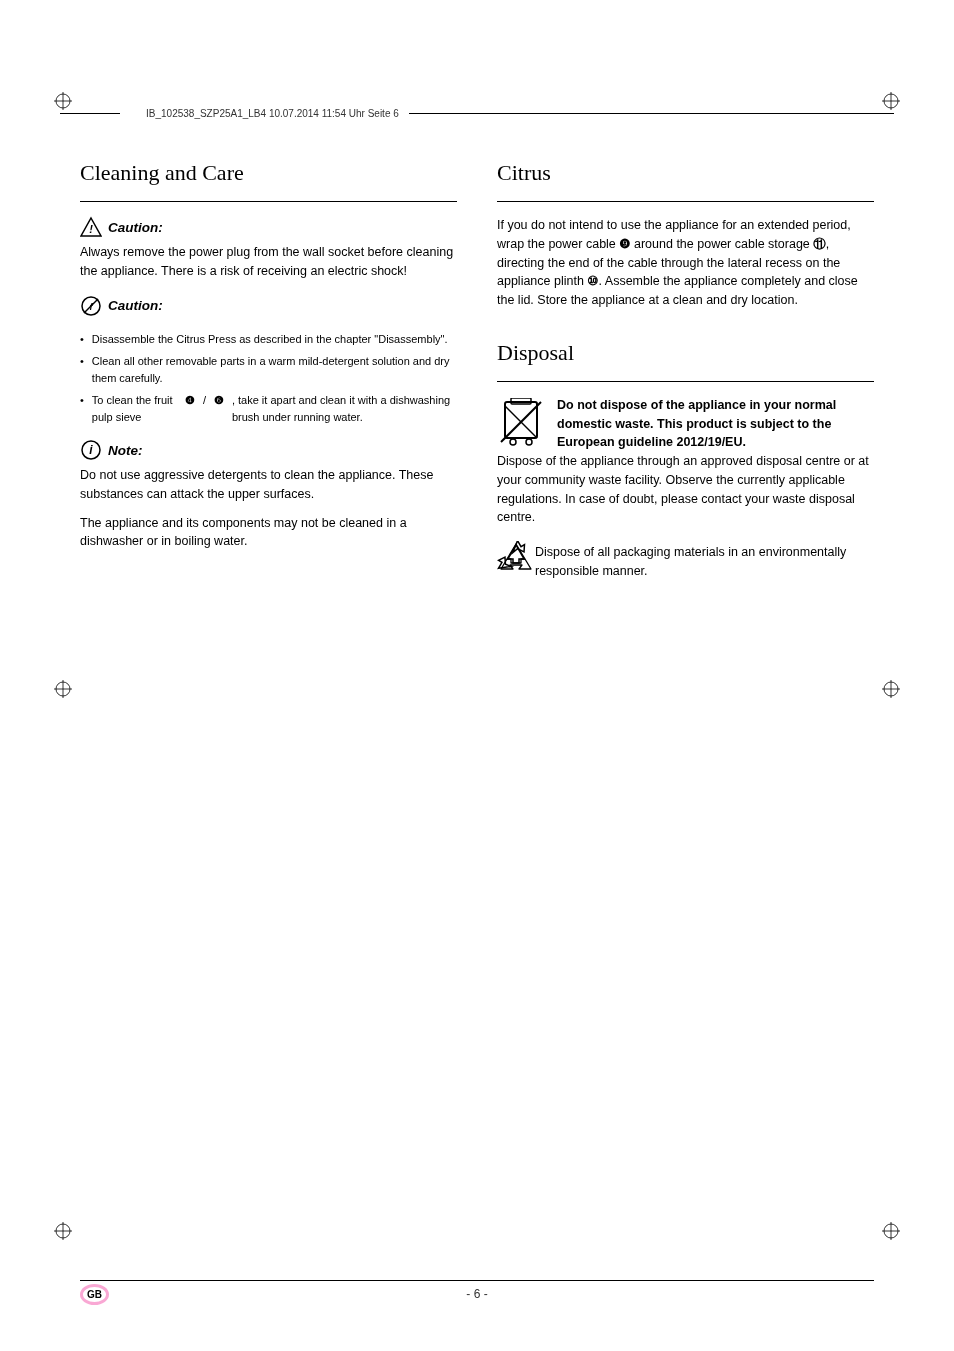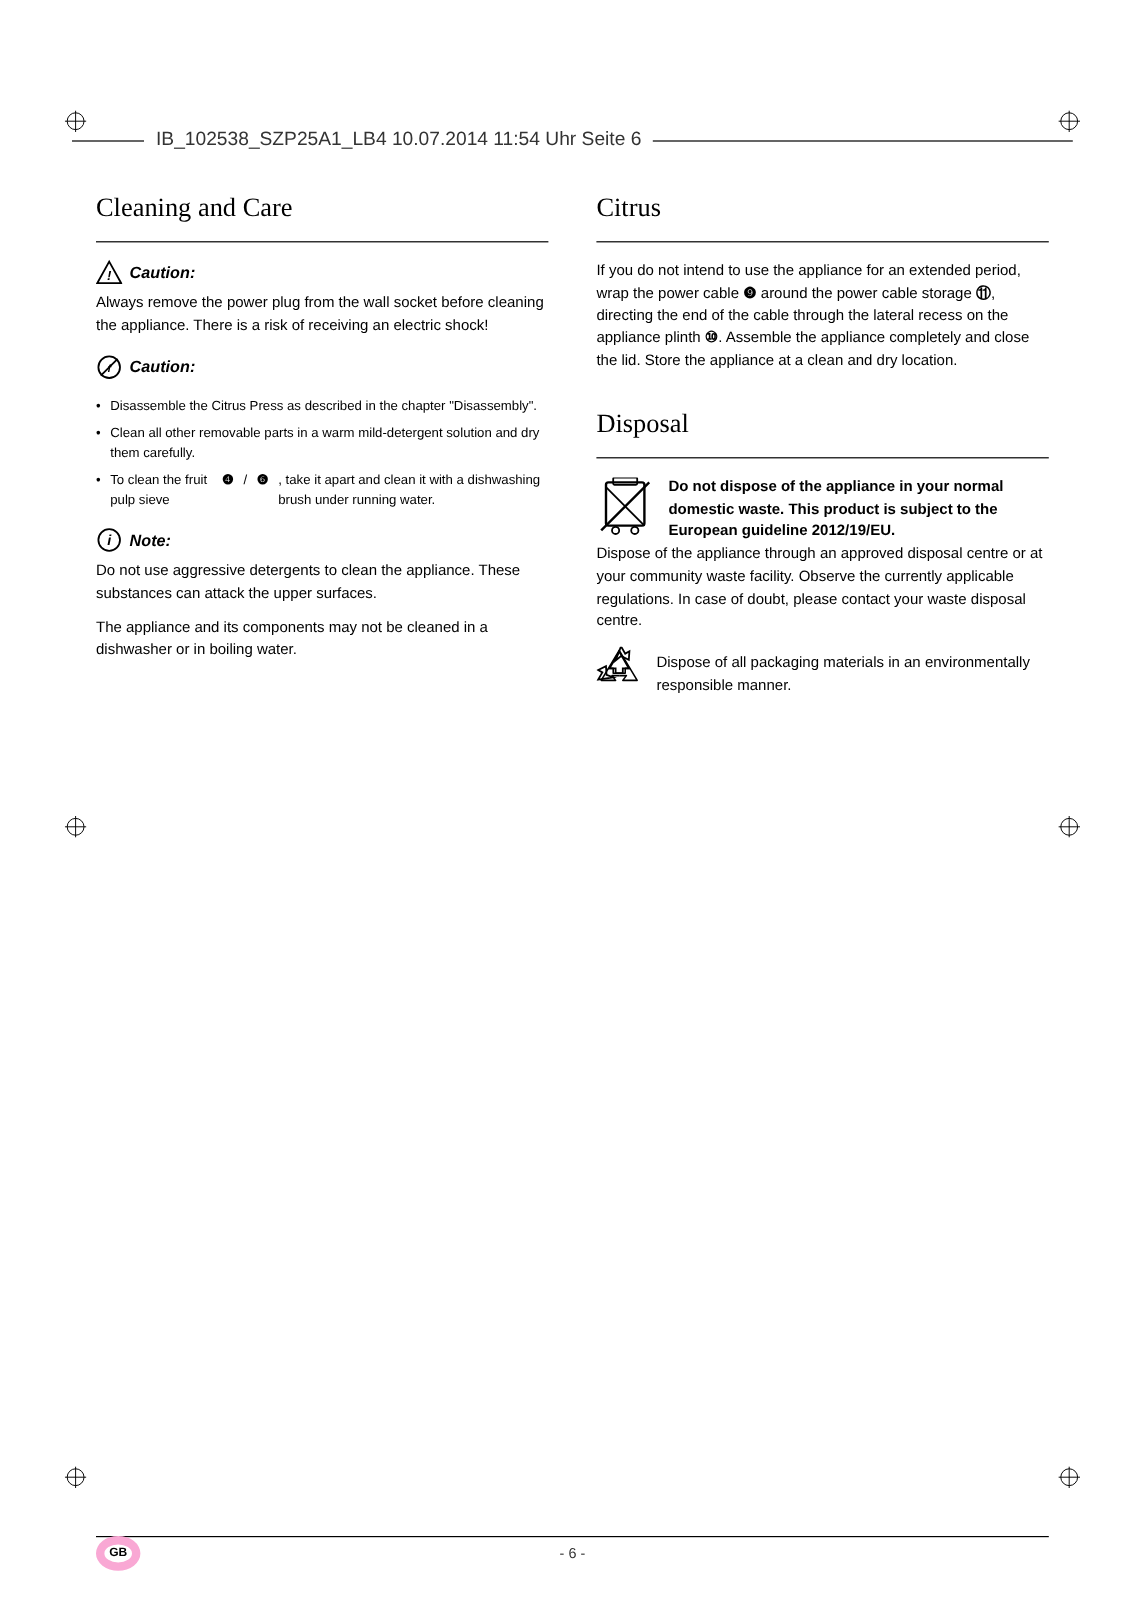--- a/index.html
+++ b/index.html
@@ -39,21 +39,22 @@
       margin-right: 10px;
     }
     .header-bar .hline-right {
       flex: 1;
       height: 1px;
       background: #000;
       margin-left: 10px;
     }
     .header-bar .header-text {
       white-space: nowrap;
-      font-size: 16px;
+      font-size: 10px;
+      margin-left: 16px;
     }
 
     
     .content {
       position: absolute;
       top: 160px;
       left: 80px;
       right: 80px;
       bottom: 100px;
       display: flex;
@@ -157,22 +158,22 @@
     }
     .disposal-icon-text {
       font-size: 12.5px;
       font-weight: bold;
       line-height: 1.5;
     }
 
     
     .recycle-block {
       display: flex;
-      align-items: flex-start;
-      gap: 12px;
+      align-items: center;
+      gap: 0;
       margin-top: 12px;
     }
     .recycle-icon {
       width: 38px;
       height: 38px;
       flex-shrink: 0;
     }
     .recycle-text {
       font-size: 12.5px;
       line-height: 1.5;
@@ -191,21 +192,21 @@
       justify-content: center;
       padding-top: 6px;
     }
     .footer-gb {
       position: absolute;
       left: 0;
       display: flex;
       align-items: center;
     }
     .footer-gb span {
-      border: 7px solid #f9a8d4;
+      border: 3px solid #f9a8d4;
       border-radius: 50%;
       font-size: 10px;
       padding: 2px 4px;
       font-weight: bold;
     }
     .footer-page {
       font-size: 12px;
       color: #333;
     }
 

